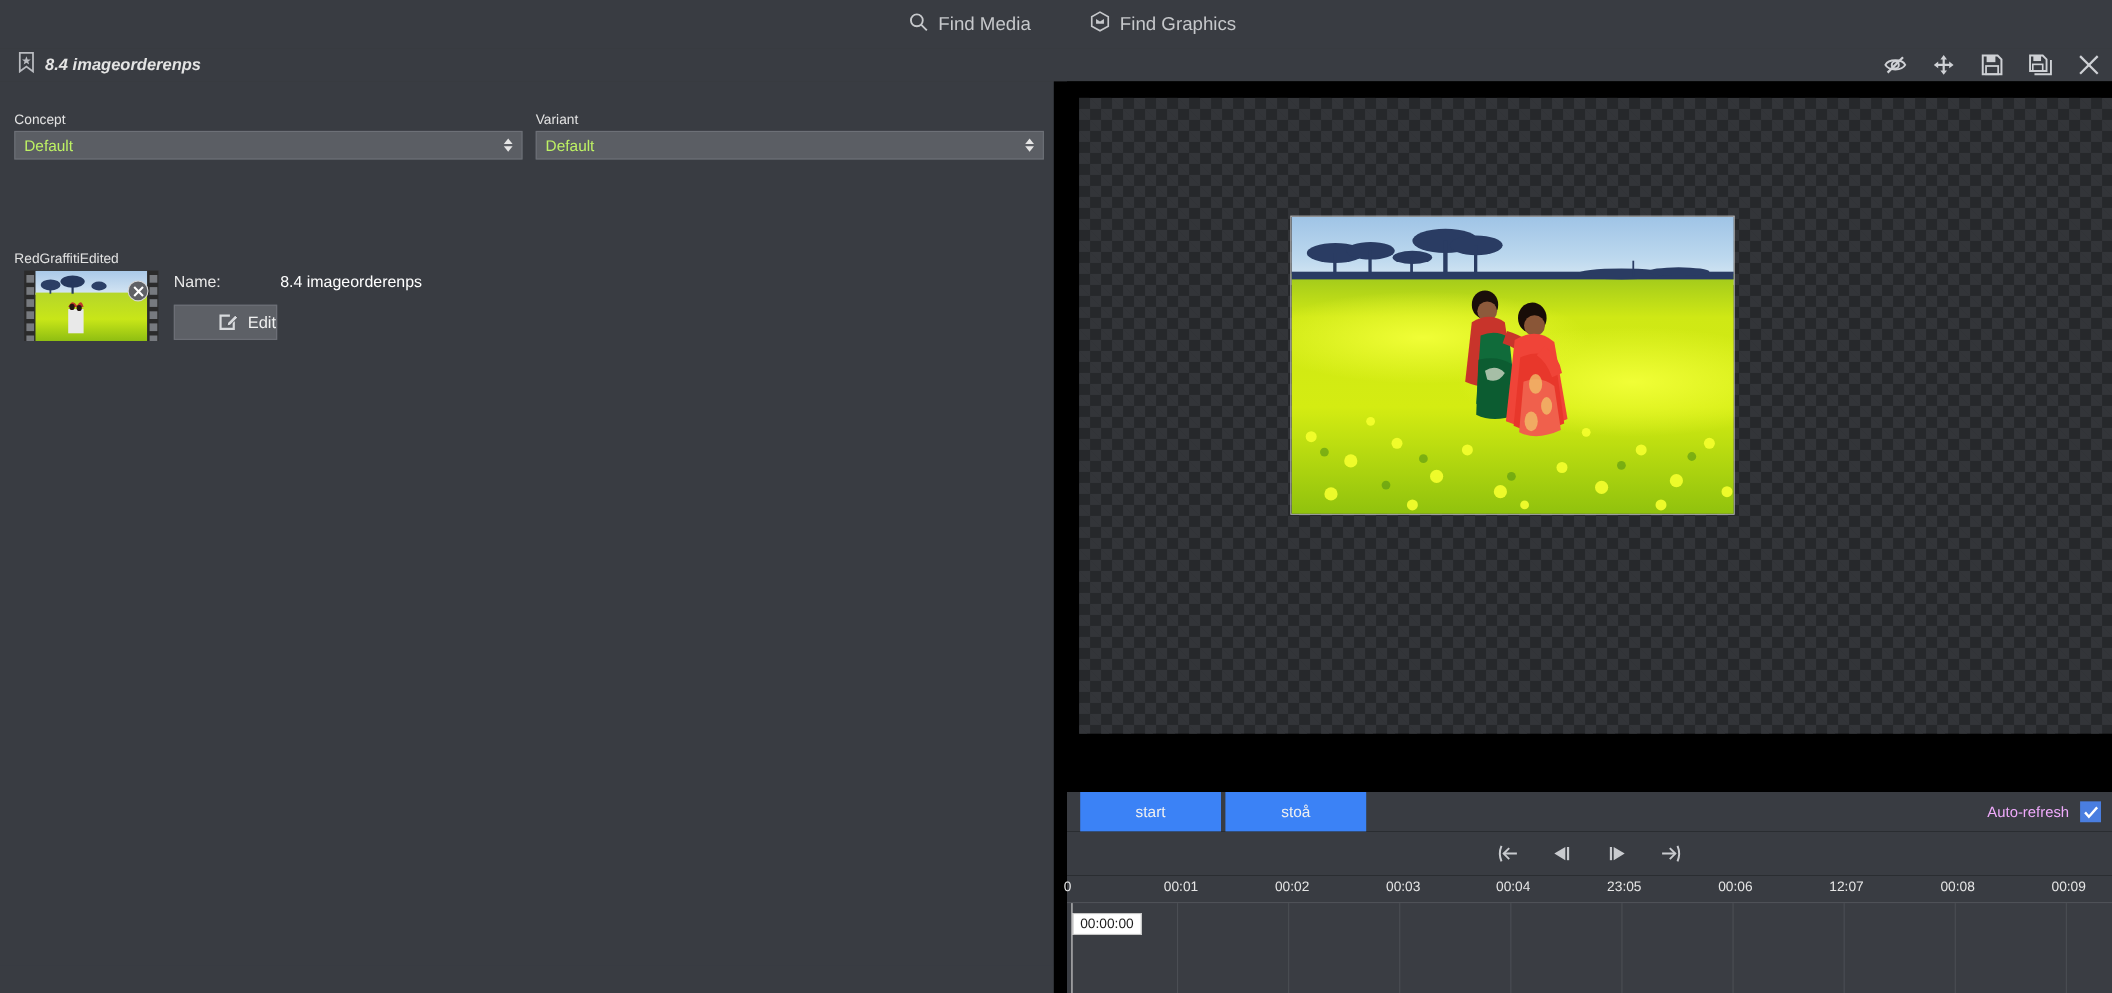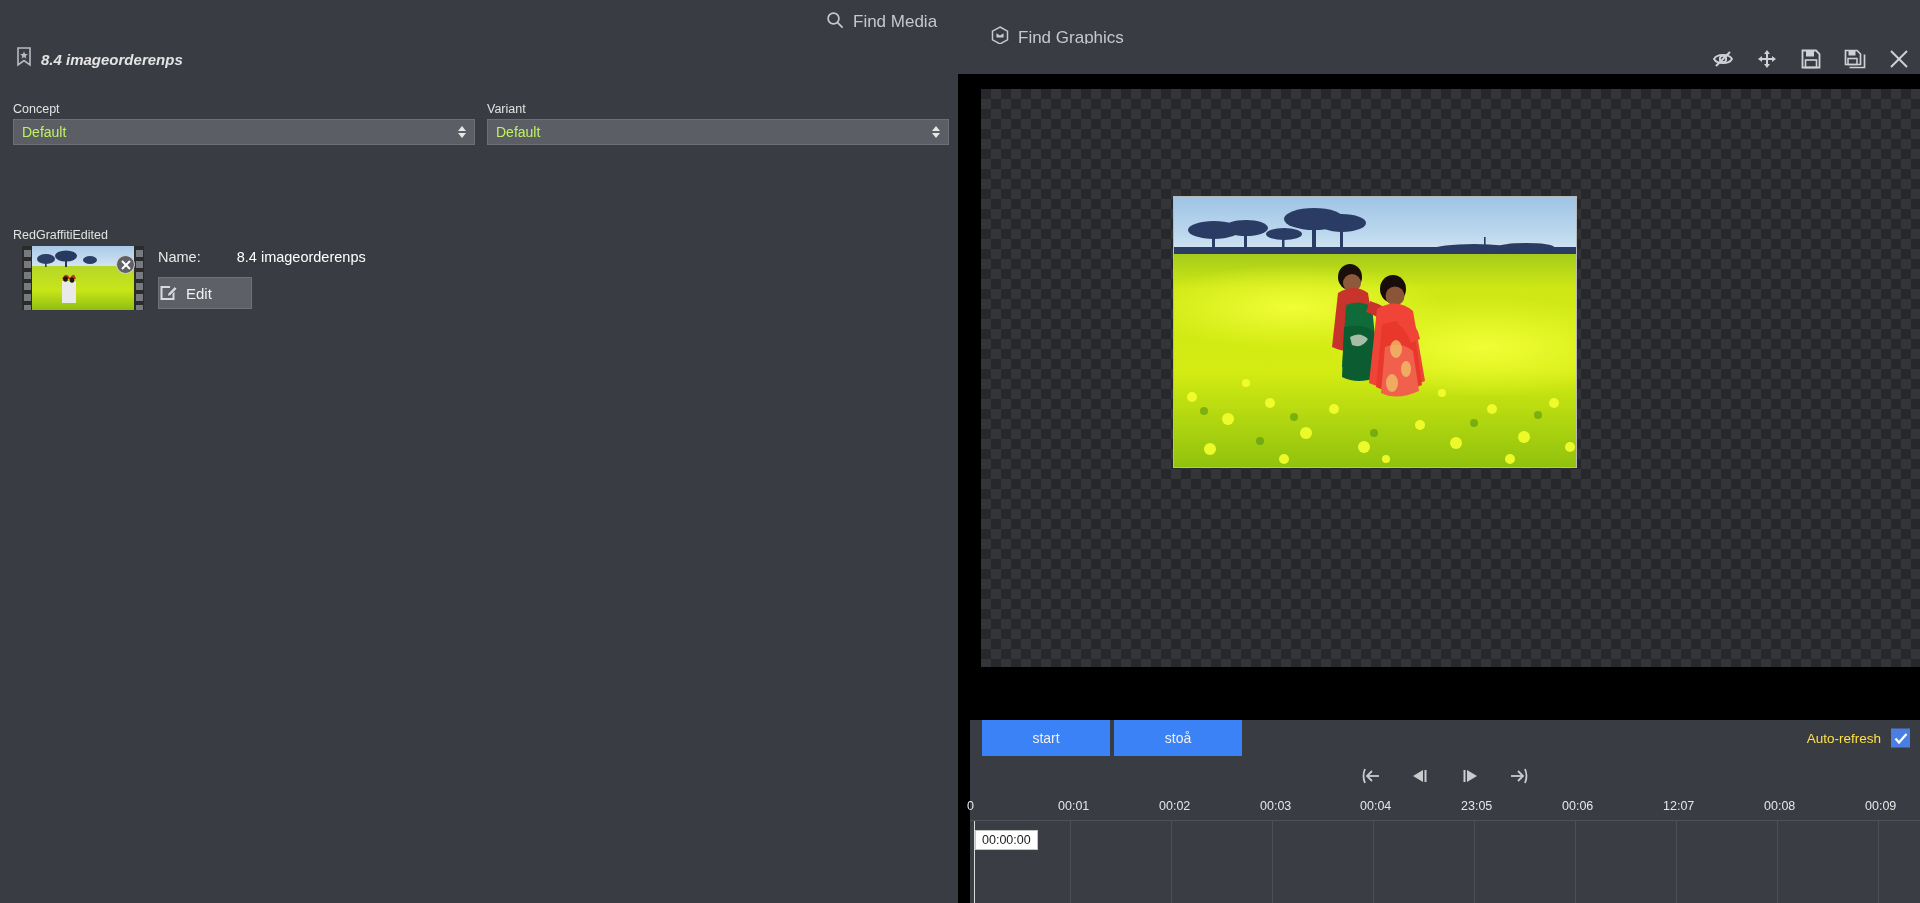--- a/index.html
+++ b/index.html
@@ -25,21 +25,21 @@
     white-space: nowrap;
   }
   #brand-sep { width: 1px; height: 38px; background: #55585e; margin-left: 6px; }
 
   .navbtn {
     display: flex; align-items: center; gap: 9px;
     height: 44px; padding: 0 6px; cursor: pointer;
     color: #c6c8cb; font-size: 17px; white-space: nowrap;
   }
   #nav-find-media { position: absolute; left: 820px; top: 0; }
-  #nav-find-graphics { position: absolute; left: 985px; top: 0; margin-top: 16px; }
+  #nav-find-graphics { position: absolute; left: 985px; top: 0; }
 
   
   #titlerow {
     position: absolute; left: 0; top: 44px; width: 1920px; height: 30px;
     background: #393c42;
   }
   #doc-title-wrap { position: absolute; left: 16px; top: 3px; display: flex; align-items: center; gap: 9px;}
   #doc-title {
     font-size: 15px; font-style: italic; font-weight: bold; color: #e4e4e4;
     white-space: nowrap;
@@ -85,28 +85,28 @@
   }
   .film-holes { position: absolute; top:0; width: 10px; height: 64px; }
   .film-holes.l { left: 0; } .film-holes.r { right: 0; }
   .film-hole { width: 7px; height: 7px; background: #777a7f; margin: 4px 0 0 2px; }
   #thumb-x {
     position: absolute; right: 9px; top: 9px; width: 19px; height: 19px; border-radius: 50%;
     background: #5f6166; border: 1.5px solid #d5d5d5; cursor: pointer;
     display: flex; align-items: center; justify-content: center;
   }
 
-  #name-row { position: absolute; left: 158px; top: 175px; display: flex; align-items: center; }
+  #name-row { position: absolute; left: 158px; top: 175px; display: flex; align-items: center; gap: 18px; }
   #name-key { font-size: 14.5px; color: #e8e8e8; }
   #name-val { font-size: 14.5px; color: #ffffff; margin-left: 36px; white-space: nowrap; }
 
   #edit-button {
     position: absolute; left: 158px; top: 203px; width: 94px; height: 32px;
     background: #5d6066; border: 1px solid #6e7178;
-    display: flex; align-items: center; justify-content: flex-start; gap: 8px;
+    display: flex; align-items: center; justify-content: flex-end; gap: 8px;
     cursor: pointer; color: #f0f0f0; font-size: 15px;
   }
 
   
   #rightpanel { position: absolute; left: 958px; top: 74px; width: 962px; height: 829px; background: #000; }
   #preview-stage { position: absolute; left: 12px; top: 0; width: 950px; height: 608px; background: #000; }
   #checker {
     position: absolute; left: 11px; top: 15px; width: 939px; height: 578px;
     background-image:
       linear-gradient(45deg, #333539 25%, transparent 25%, transparent 75%, #333539 75%),
@@ -127,21 +127,21 @@
     position: absolute; top: 0; height: 36px; width: 128px; background: #3b82f6;
     display: flex; align-items: center; justify-content: center;
     font-size: 14px; color: #f0f0f0; cursor: pointer;
   }
   #btn-start { left: 12px; }
   #btn-stop  { left: 144px; }
   #autorefresh-wrap {
     position: absolute; right: 10px; top: 50%; transform: translateY(-50%);
     display: flex; align-items: center; gap: 10px;
   }
-  #autorefresh-label { font-size: 13.5px; color: #fde047; }
+  #autorefresh-label { font-size: 13.5px; color: #f0abfc; }
   #autorefresh-box {
     width: 19px; height: 19px; background: #4a7ee0; display: flex;
     align-items: center; justify-content: center; cursor: pointer;
   }
 
   #steprow {
     position: absolute; left: 12px; top: 682px; width: 950px; height: 40px;
     background: #393c42; display: flex; align-items: center; justify-content: center; gap: 26px;
   }
   .stepbtn { cursor: pointer; width: 24px; height: 24px; display: flex; align-items: center; justify-content: center; }

